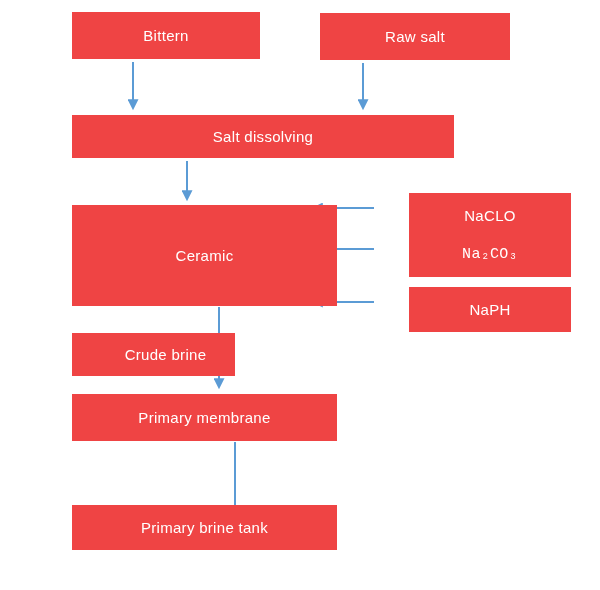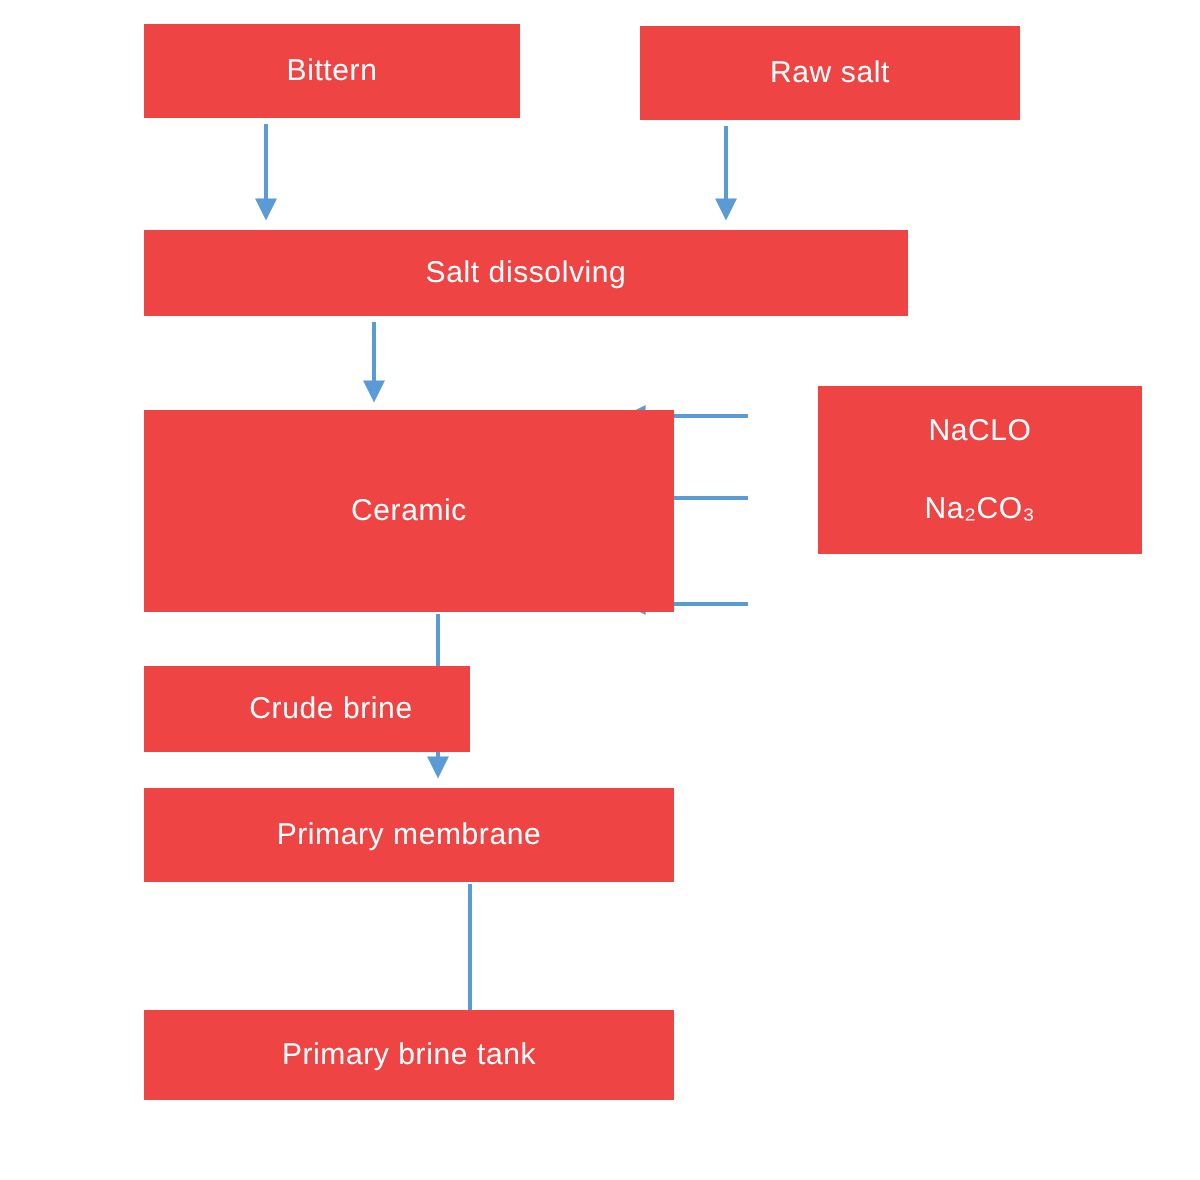--- a/index.html
+++ b/index.html
@@ -27,21 +27,21 @@
     text-align: right;
     box-sizing: border-box;
     user-select: none;
     margin-left: 32px;
   }
   #n-bittern            { left: 40px;  top: 12px;  width: 188px; height: 47px; }
   #n-raw-salt           { left: 288px; top: 13px;  width: 190px; height: 47px; }
   #n-salt-dissolving    { left: 40px;  top: 115px; width: 382px; height: 43px; }
   #n-reaction           { left: 40px;  top: 205px; width: 265px; height: 101px; }
   #n-naclo              { left: 377px; top: 193px; width: 162px; height: 44px; }
-  #n-na2co3             { left: 377px; top: 232px; width: 162px; height: 45px; }
+  #n-na2co3             { left: 377px; top: 232px; width: 162px; height: 45px; font-family: Liberation Mono, monospace; }
   #n-naph               { left: 377px; top: 287px; width: 162px; height: 45px; }
   #n-crude-brine        { left: 40px;  top: 333px; width: 163px; height: 43px; padding-left: 24px; }
   #n-ceramic-membrane   { left: 40px;  top: 394px; width: 265px; height: 47px; }
   #n-primary-brine      { left: 40px;  top: 463px; width: 163px; height: 43px; }
   #n-primary-brine-tank { left: 40px;  top: 505px; width: 265px; height: 45px; }
   #edges-svg {
     position: absolute;
     left: 0;
     top: 0;
     pointer-events: none;
@@ -83,20 +83,23 @@
   </div>
   <div class="node" id="n-reaction">
     <span>Ceramic</span>
   </div>
   <div class="node" id="n-naclo">
     <span>NaCLO</span>
   </div>
   <div class="node" id="n-na2co3">
     <span>Na₂CO₃</span>
   </div>
+  <div class="node" id="n-naph">
+    <span>NaPH</span>
+  </div>
   <div class="node" id="n-crude-brine">
     <span>Crude brine</span>
   </div>
   <div class="node" id="n-ceramic-membrane">
     <span>Primary membrane</span>
   </div>
   <div class="node" id="n-primary-brine-tank">
     <span>Primary brine tank</span>
   </div>
 

